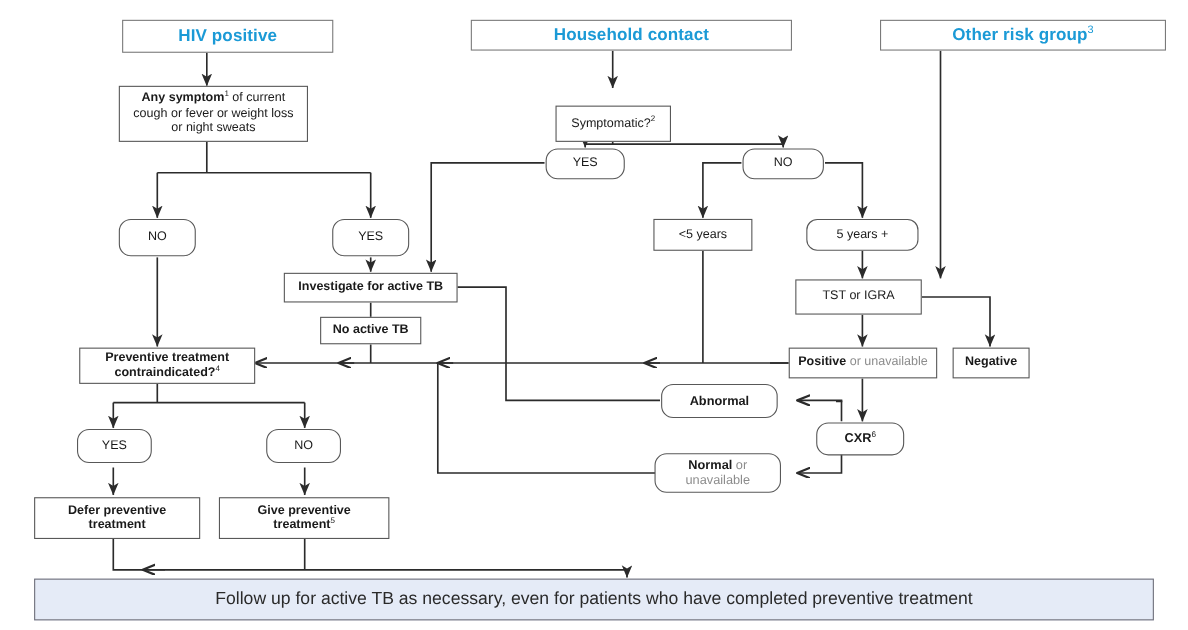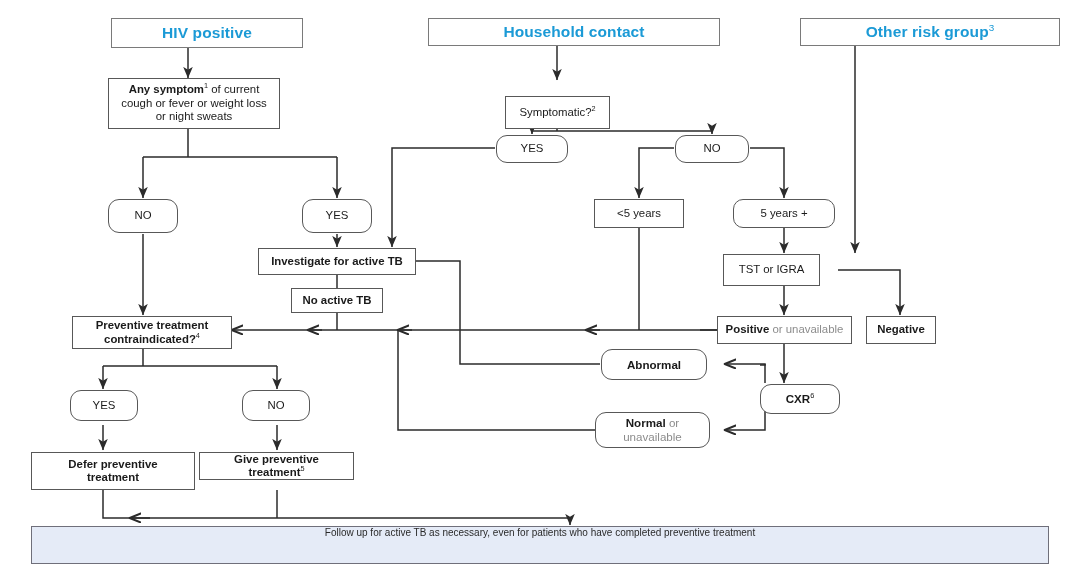--- a/index.html
+++ b/index.html
@@ -50,23 +50,23 @@
   .node .inner{ padding:0 6px; width:100%; }
   .bold{ font-weight:bold; }
   .muted{ color:#8c8c8c; font-weight:normal; }
   sup{ font-size:64%; font-weight:normal; line-height:0; vertical-align:super; }
   .banner{
     position:absolute;
     box-sizing:border-box;
     background:#e5ebf7;
     border:1.4px solid #6f6f7a;
     display:flex;
-    align-items:flex-start;
+    align-items:center;
     justify-content:center;
-    font-size:10px;
+    font-size:16px;
     color:#2a2a2a;
     z-index:3;
   }
 </style>
 </head>
 <body>
 
 <div id="stage">
 
   <svg id="edges" viewBox="0 0 1080 573" width="1080" height="573" aria-hidden="true">
@@ -191,21 +191,21 @@
   </div>
 
   <div class="node rect" style="left:594px;top:199px;width:90px;height:29px;">
     <span class="inner">&lt;5 years</span>
   </div>
 
   <div class="node rect" style="left:733px;top:199px;width:102px;height:29px;border-radius:10px;">
     <span class="inner">5 years +</span>
   </div>
 
-  <div class="node rect" style="left:723px;top:254px;width:97px;height:32px;">
+  <div class="node rect" style="left:723px;top:254px;width:115px;height:32px;">
     <span class="inner">TST or IGRA</span>
   </div>
 
   <div class="node rect" style="left:258px;top:248px;width:158px;height:27px;">
     <span class="inner bold">Investigate for active TB</span>
   </div>
 
   <div class="node rect" style="left:291px;top:288px;width:92px;height:25px;">
     <span class="inner bold">No active TB</span>
   </div>
@@ -213,21 +213,21 @@
   <div class="node rect" style="left:717px;top:316px;width:135px;height:28px;">
     <span class="inner">
       <span class="bold">Positive</span><span class="muted"> or unavailable</span>
     </span>
   </div>
 
   <div class="node rect" style="left:866px;top:316px;width:70px;height:28px;">
     <span class="inner bold">Negative</span>
   </div>
 
-  <div class="node pill" style="left:760px;top:384px;width:80px;height:30px;">
+  <div class="node pill" style="left:742px;top:384px;width:80px;height:30px;">
     <span class="inner bold">
       <span>CXR</span><sup>6</sup>
     </span>
   </div>
 
   <div class="node pill" style="left:601px;top:349px;width:106px;height:31px;">
     <span class="inner bold">Abnormal</span>
   </div>
 
   <div class="node pill" style="left:595px;top:412px;width:115px;height:36px;">
@@ -245,28 +245,28 @@
   </div>
 
   <div class="node pill decision" style="left:70px;top:390px;width:68px;height:31px;">
     <span class="inner">YES</span>
   </div>
 
   <div class="node pill decision" style="left:242px;top:390px;width:68px;height:31px;">
     <span class="inner">NO</span>
   </div>
 
-  <div class="node rect" style="left:31px;top:452px;width:164px;height:38px;">
+  <div class="node rect" style="left:31px;top:452px;width:151px;height:38px;">
     <span class="inner bold">
       <span>Defer preventive</span><br>
       <span>treatment</span>
     </span>
   </div>
 
-  <div class="node rect" style="left:199px;top:452px;width:155px;height:28px;">
+  <div class="node rect" style="left:199px;top:452px;width:155px;height:38px;">
     <span class="inner bold">
       <span>Give preventive</span><br>
       <span>treatment</span><sup>5</sup>
     </span>
   </div>
 
   <div class="banner" style="left:31px;top:526px;width:1018px;height:38px;">
     <span>Follow up for active TB as necessary, even for patients who have completed preventive treatment</span>
   </div>
 

